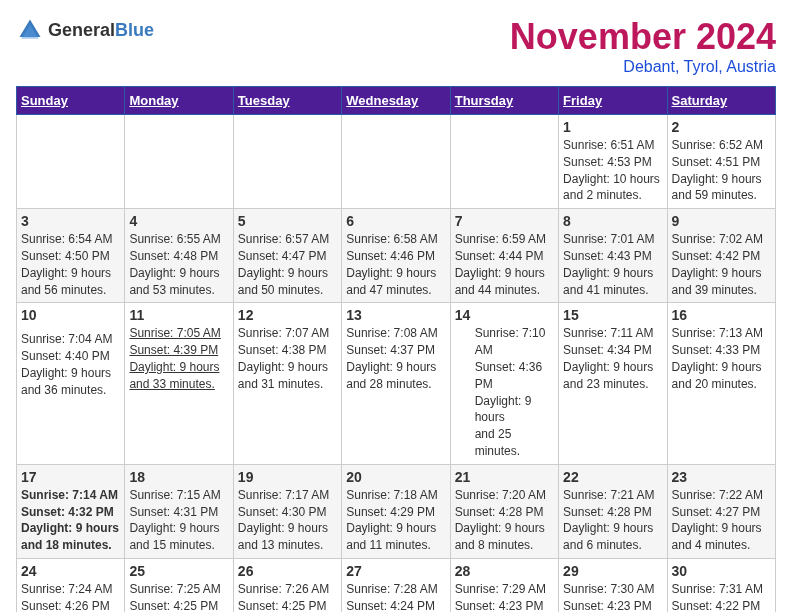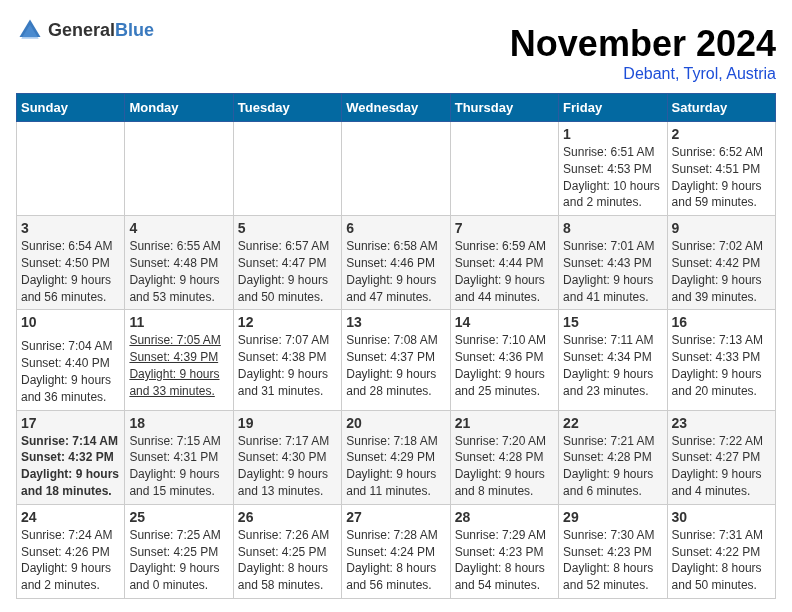--- a/index.html
+++ b/index.html
@@ -34,35 +34,35 @@
     .logo-icon {
       width: 28px;
       height: 28px;
     }
     .title-area {
       text-align: right;
     }
     .month-title {
       font-size: 36px;
       font-weight: bold;
-      color: #000000;
-      margin-top: 7px;
+      color: #be185d;
     }
     .location-title {
       font-size: 16px;
       color: #1d4ed8;
     }
     table {
       width: 100%;
       border-collapse: collapse;
       font-size: 11px;
     }
     thead tr {
-      background-color: #0369a1;
+      background-color: #4c1d95;
       color: #fff;
+      text-decoration: underline;
     }
     thead th {
       padding: 6px 4px;
       font-size: 13px;
       font-weight: bold;
       text-align: left;
       border: 1px solid #2a5a9f;
     }
     tbody td {
       vertical-align: top;
@@ -223,21 +223,21 @@
         </td>
         <td>
           <span class="day-number">13</span>
           <div class="day-info" style="white-space: pre-line;">Sunrise: 7:08 AM
 Sunset: 4:37 PM
 Daylight: 9 hours
 and 28 minutes.</div>
         </td>
         <td>
           <span class="day-number">14</span>
-          <div class="day-info" style="white-space: pre-line;">Sunrise: 7:10 AM
+          <div class="day-info" style="white-space: pre-line; margin-left: 20px;">Sunrise: 7:10 AM
 Sunset: 4:36 PM
 Daylight: 9 hours
 and 25 minutes.</div>
         </td>
         <td>
           <span class="day-number">15</span>
           <div class="day-info" style="white-space: pre-line;">Sunrise: 7:11 AM
 Sunset: 4:34 PM
 Daylight: 9 hours
 and 23 minutes.</div>

